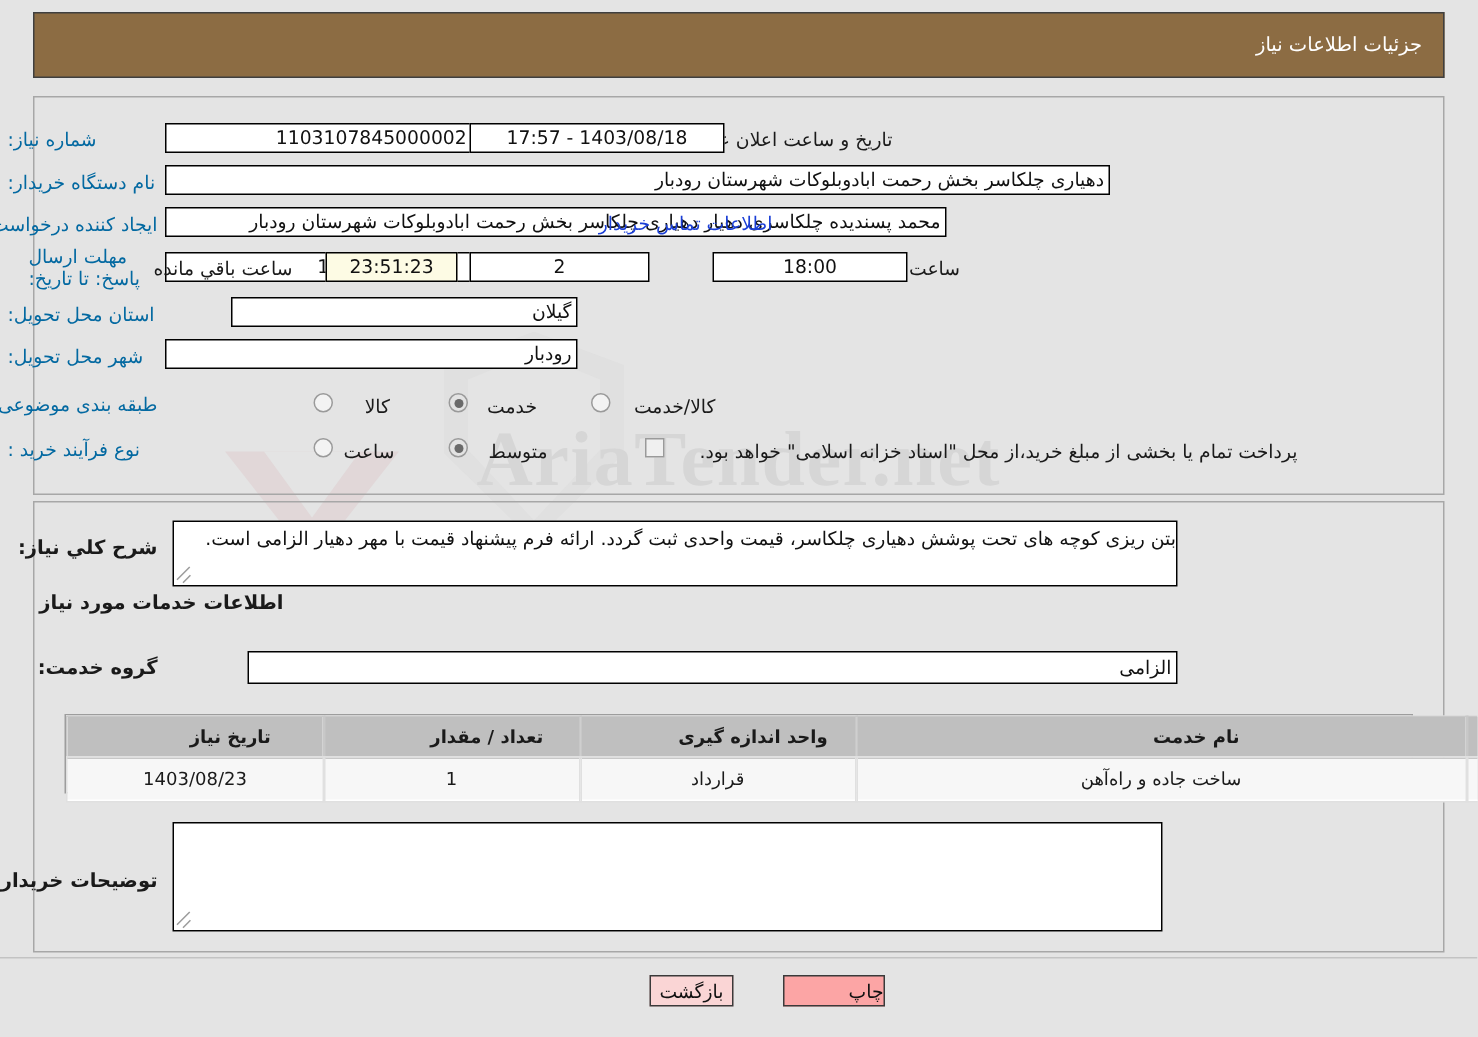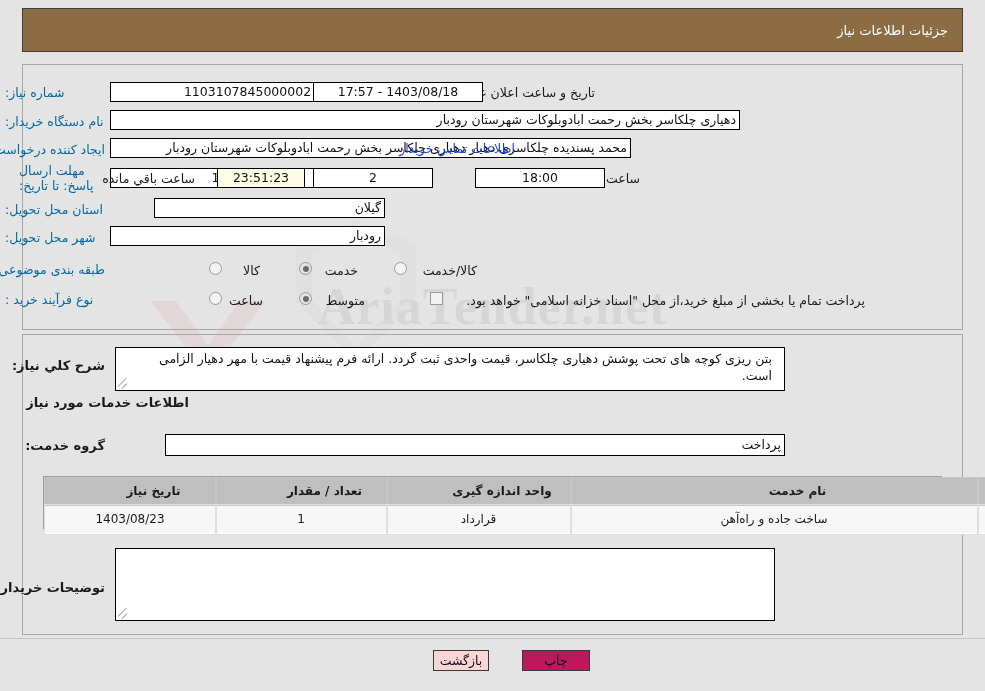--- a/index.html
+++ b/index.html
@@ -173,21 +173,21 @@
   }
 
   
   .ta {
     position: absolute;
     border: 1px solid #000;
     background: #ffffff;
     box-sizing: border-box;
     font-size: 12.5px;
     line-height: 17px;
-    padding: 2px 12px;
+    padding: 2px 0;
     text-align: right;
     z-index: 3;
     color: #111;
     overflow: hidden;
   }
   .ta .grip {
     position: absolute;
     left: 2px; bottom: 1px;
     width: 11px; height: 11px;
     z-index: 5;
@@ -255,21 +255,21 @@
     height: 21px;
     border: 1px solid #3a3a3a;
     box-sizing: border-box;
     font-size: 12.5px;
     line-height: 19px;
     text-align: center;
     cursor: pointer;
     z-index: 4;
     color: #111;
   }
-  .btn-print  { background: #be185d; }
+  .btn-print  { background: #fca5a5; text-align: right; }
   .btn-back   { background: #fad5d5; }
 
   .divider {
     position: absolute;
     left: 0; width: 985px; height: 1px;
     background: #c3c3c3;
     z-index: 1;
   }
 </style>
 </head>
@@ -336,21 +336,21 @@
 
 <div class="sect-head" style="right:880px; top:358px;">شرح کلي نیاز:</div>
 <div class="ta" style="right:200px; top:347px; width:670px; height:44px;">
   <span>بتن ریزی کوچه های تحت پوشش دهیاری چلکاسر، قیمت واحدی ثبت گردد. ارائه فرم پیشنهاد قیمت با مهر دهیار الزامی است.</span>
   <span class="grip"></span>
 </div>
 
 <div class="sect-head" style="right:796px; top:395px;">اطلاعات خدمات مورد نیاز</div>
 
 <div class="sect-head" style="right:880px; top:438px;">گروه خدمت:</div>
-<div class="fld right" style="right:200px; top:434px; width:620px; height:22px; line-height:20px;">پرداخت</div>
+<div class="fld right" style="right:200px; top:434px; width:620px; height:22px; line-height:20px;">الزامی</div>
 
 <div class="tbl-wrap"></div>
 <table class="grid">
   <thead>
     <tr>
       <th style="width:34px;">ردیف</th>
       <th style="width:130px;">کد خدمت</th>
       <th style="width:357px;">نام خدمت</th>
       <th style="width:134px;">واحد اندازه گیری</th>
       <th style="width:121px;">تعداد / مقدار</th>

